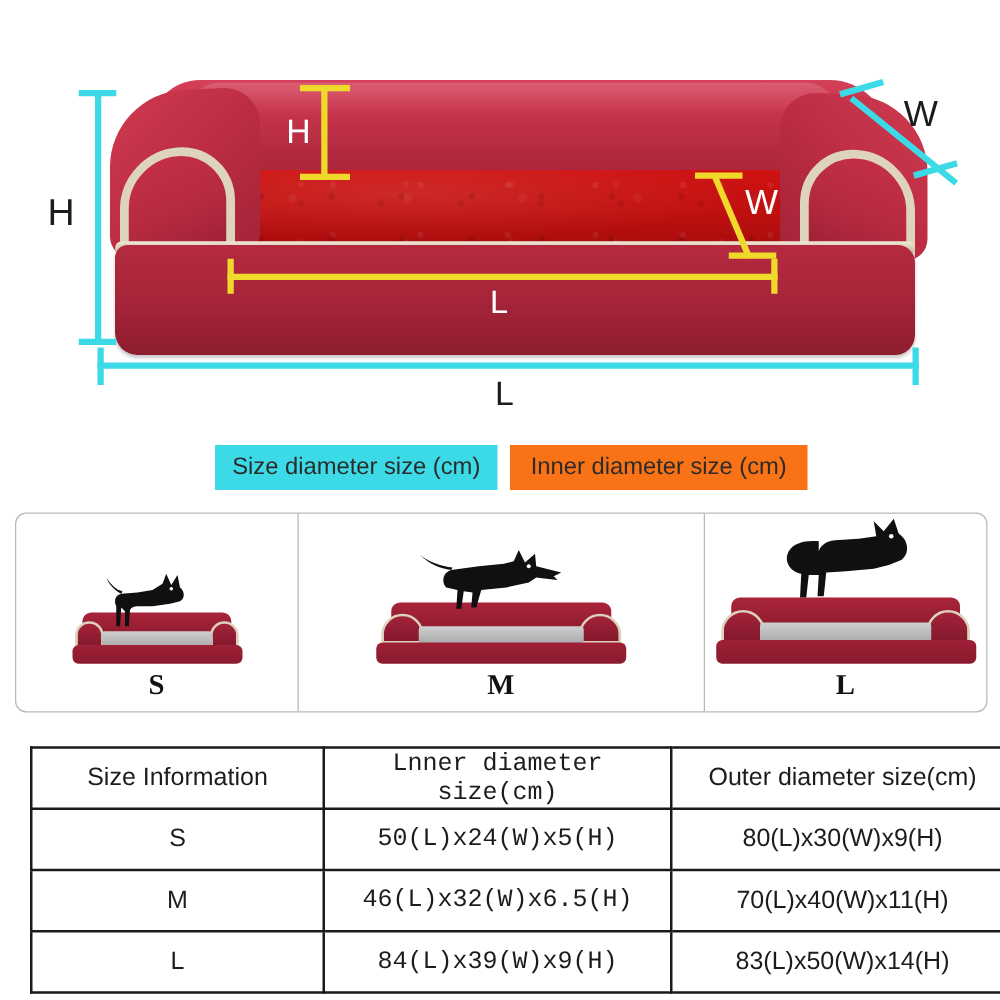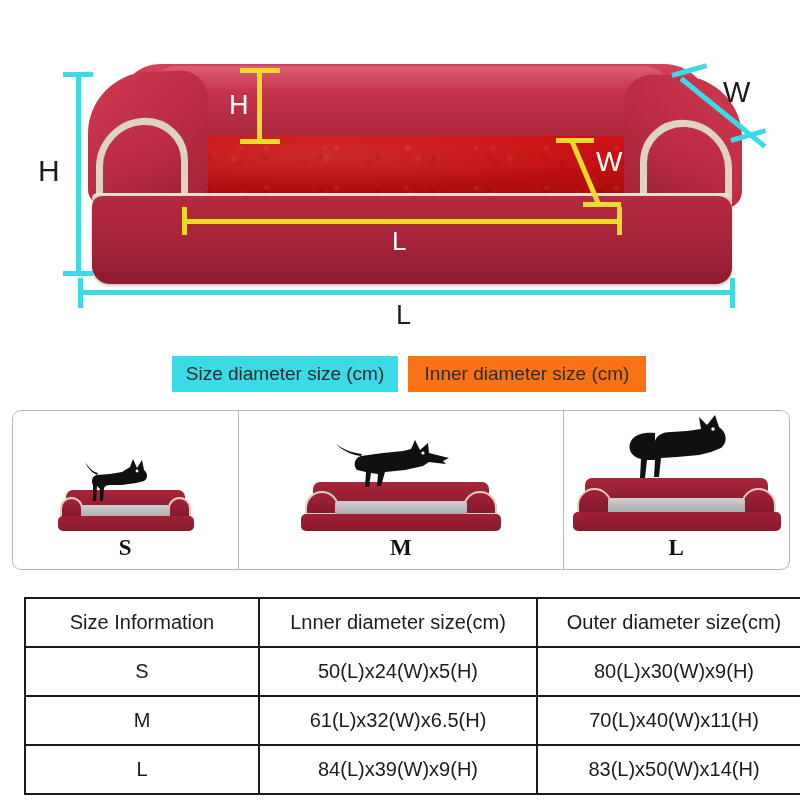--- a/index.html
+++ b/index.html
@@ -179,21 +179,21 @@
     text-align:center;
     color:#1c1c1c;
     font-family:"Liberation Sans", sans-serif;
     font-size:20px;
     font-weight:400;
     padding:0;
     height:47px;
     vertical-align:middle;
   }
   #size-table .c0{width:232px;}
-  #size-table .c1{width:276px;}
+  #size-table .c1{width:276px;font-family:Liberation Mono, monospace;}
   #size-table .c2{width:272px;}
 </style>
 </head>
 <body>
 
 <div id="hero">
 
   <div class="bed bolster-back"></div>
   <div class="bed bolster-back-hi"></div>
 
@@ -317,21 +317,21 @@
       <td class="c1">Lnner diameter size(cm)</td>
       <td class="c2">Outer diameter size(cm)</td>
     </tr>
     <tr>
       <td class="c0">S</td>
       <td class="c1">50(L)x24(W)x5(H)</td>
       <td class="c2">80(L)x30(W)x9(H)</td>
     </tr>
     <tr>
       <td class="c0">M</td>
-      <td class="c1">61(L)x32(W)x6.5(H)</td>
+      <td class="c1">46(L)x32(W)x6.5(H)</td>
       <td class="c2">70(L)x40(W)x11(H)</td>
     </tr>
     <tr>
       <td class="c0">L</td>
       <td class="c1">84(L)x39(W)x9(H)</td>
       <td class="c2">83(L)x50(W)x14(H)</td>
     </tr>
   </tbody>
 </table>
 

